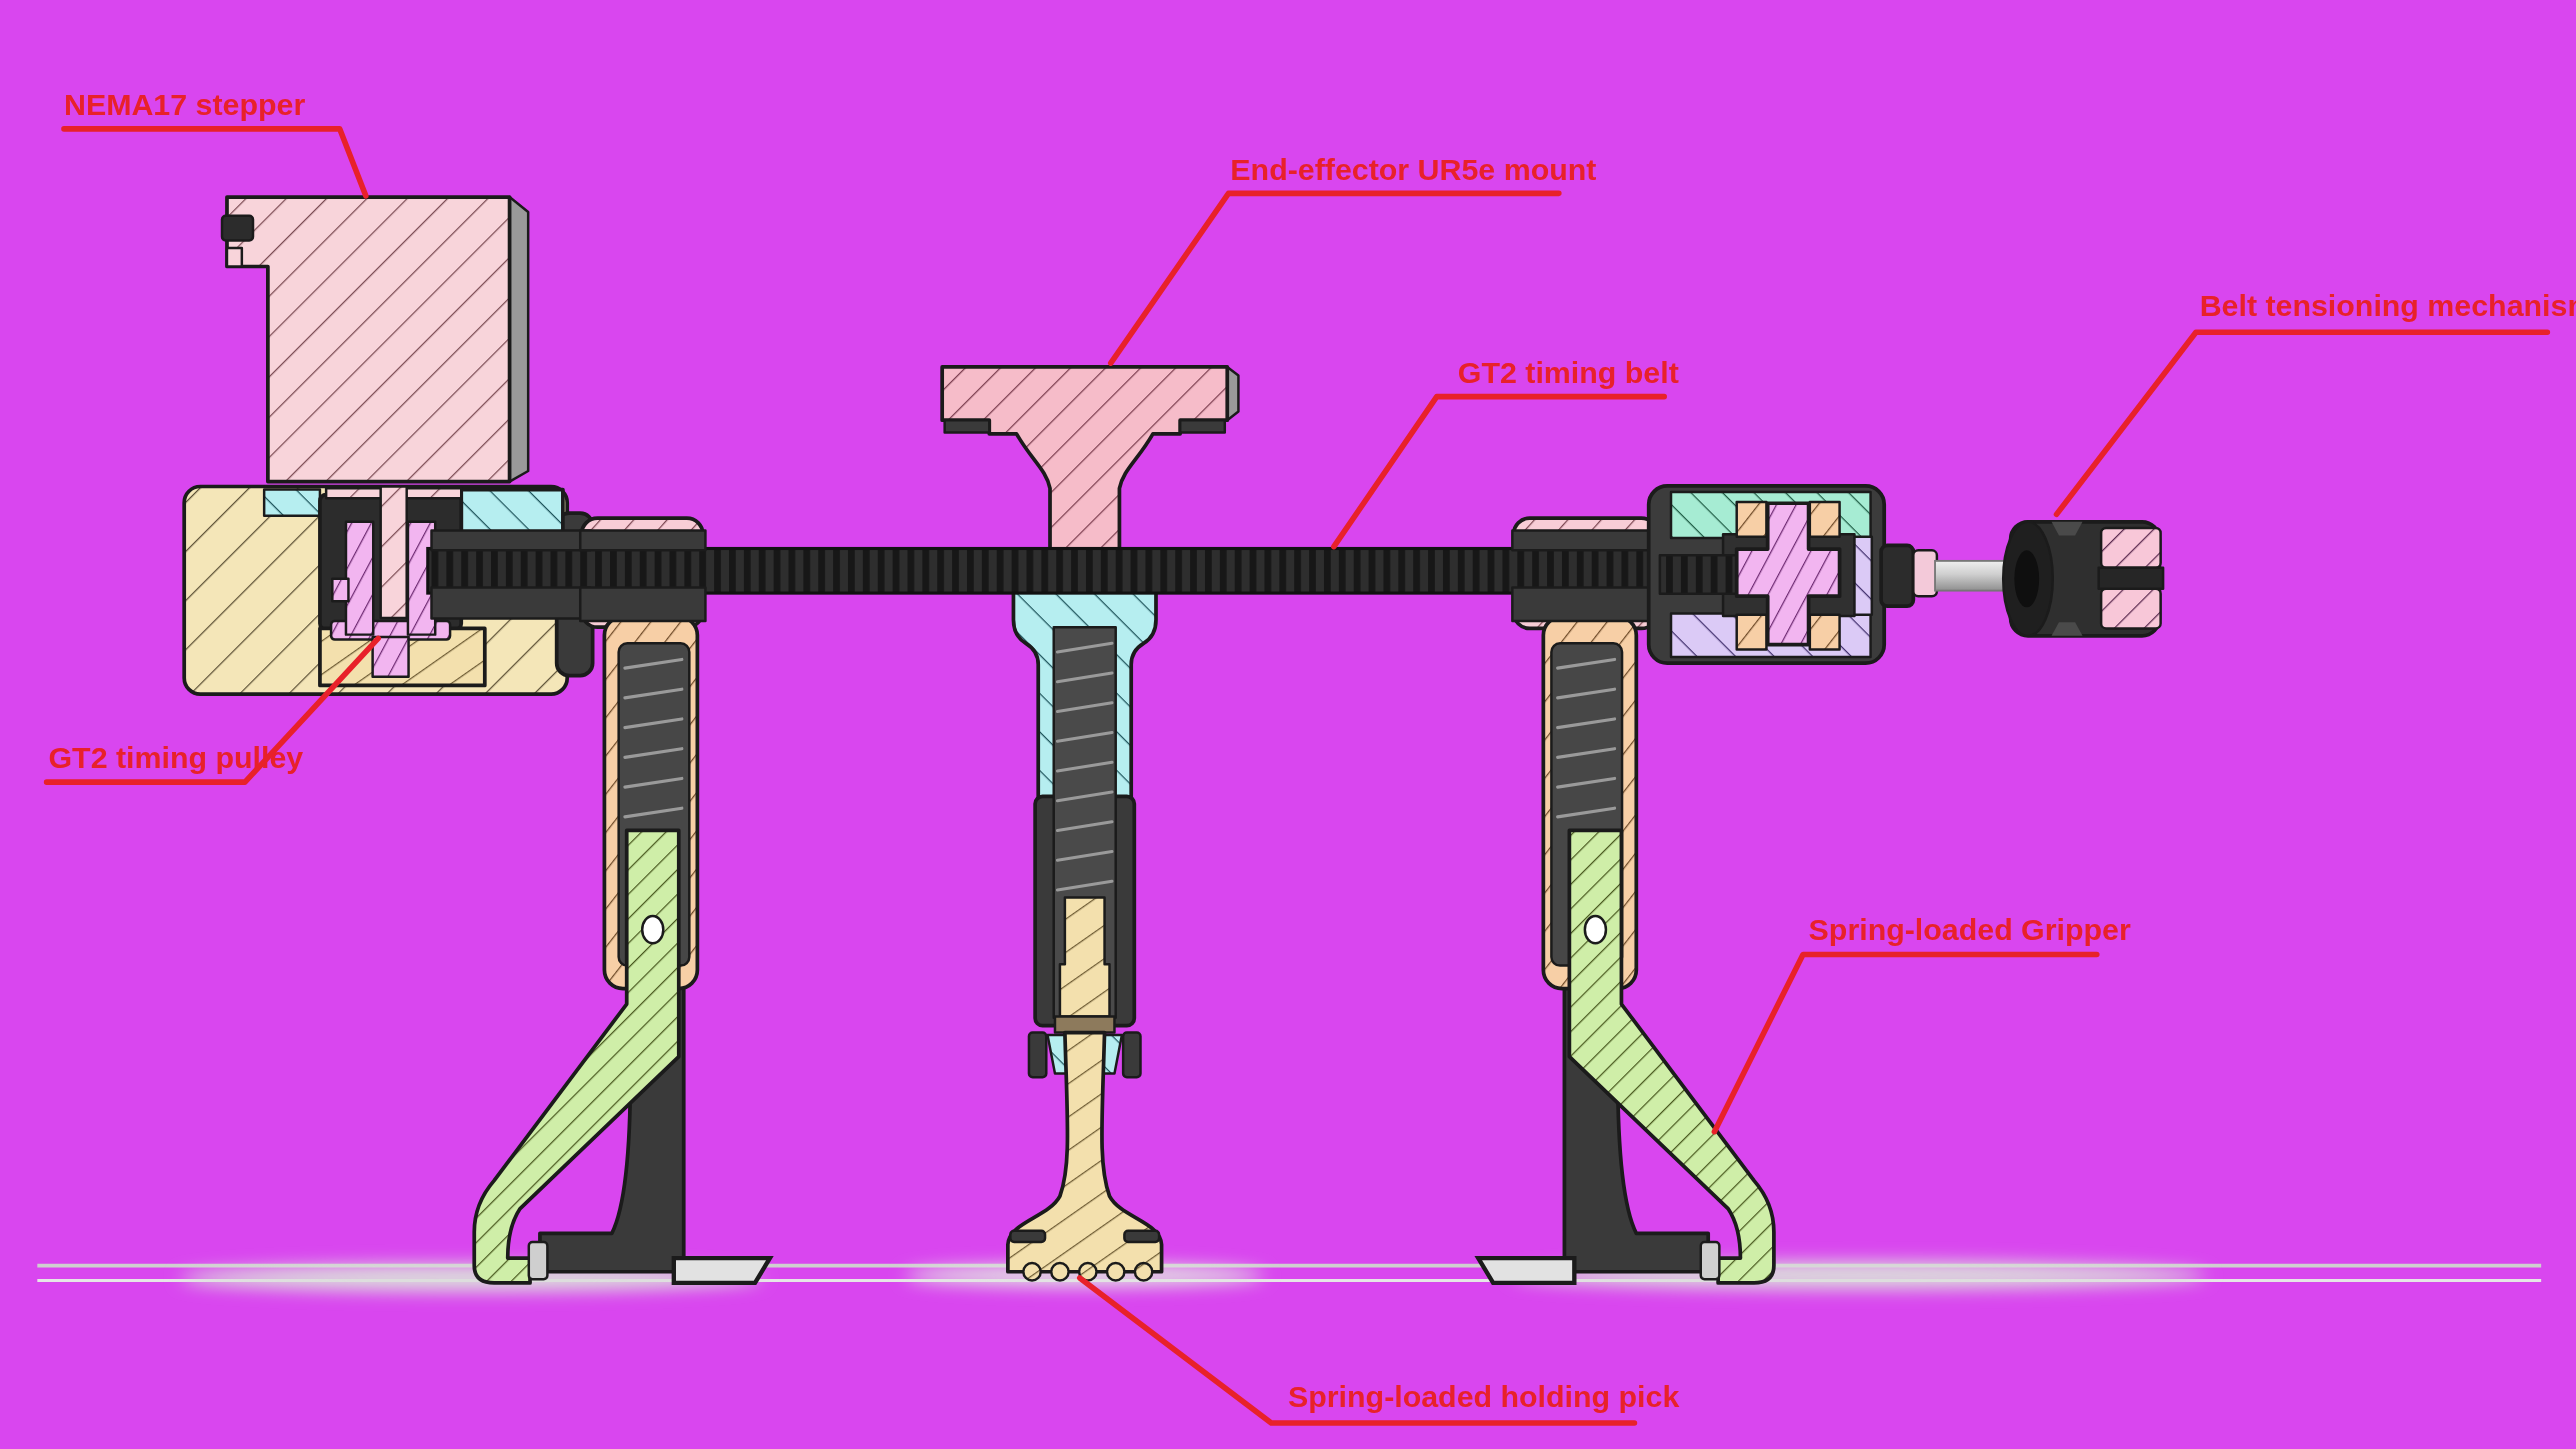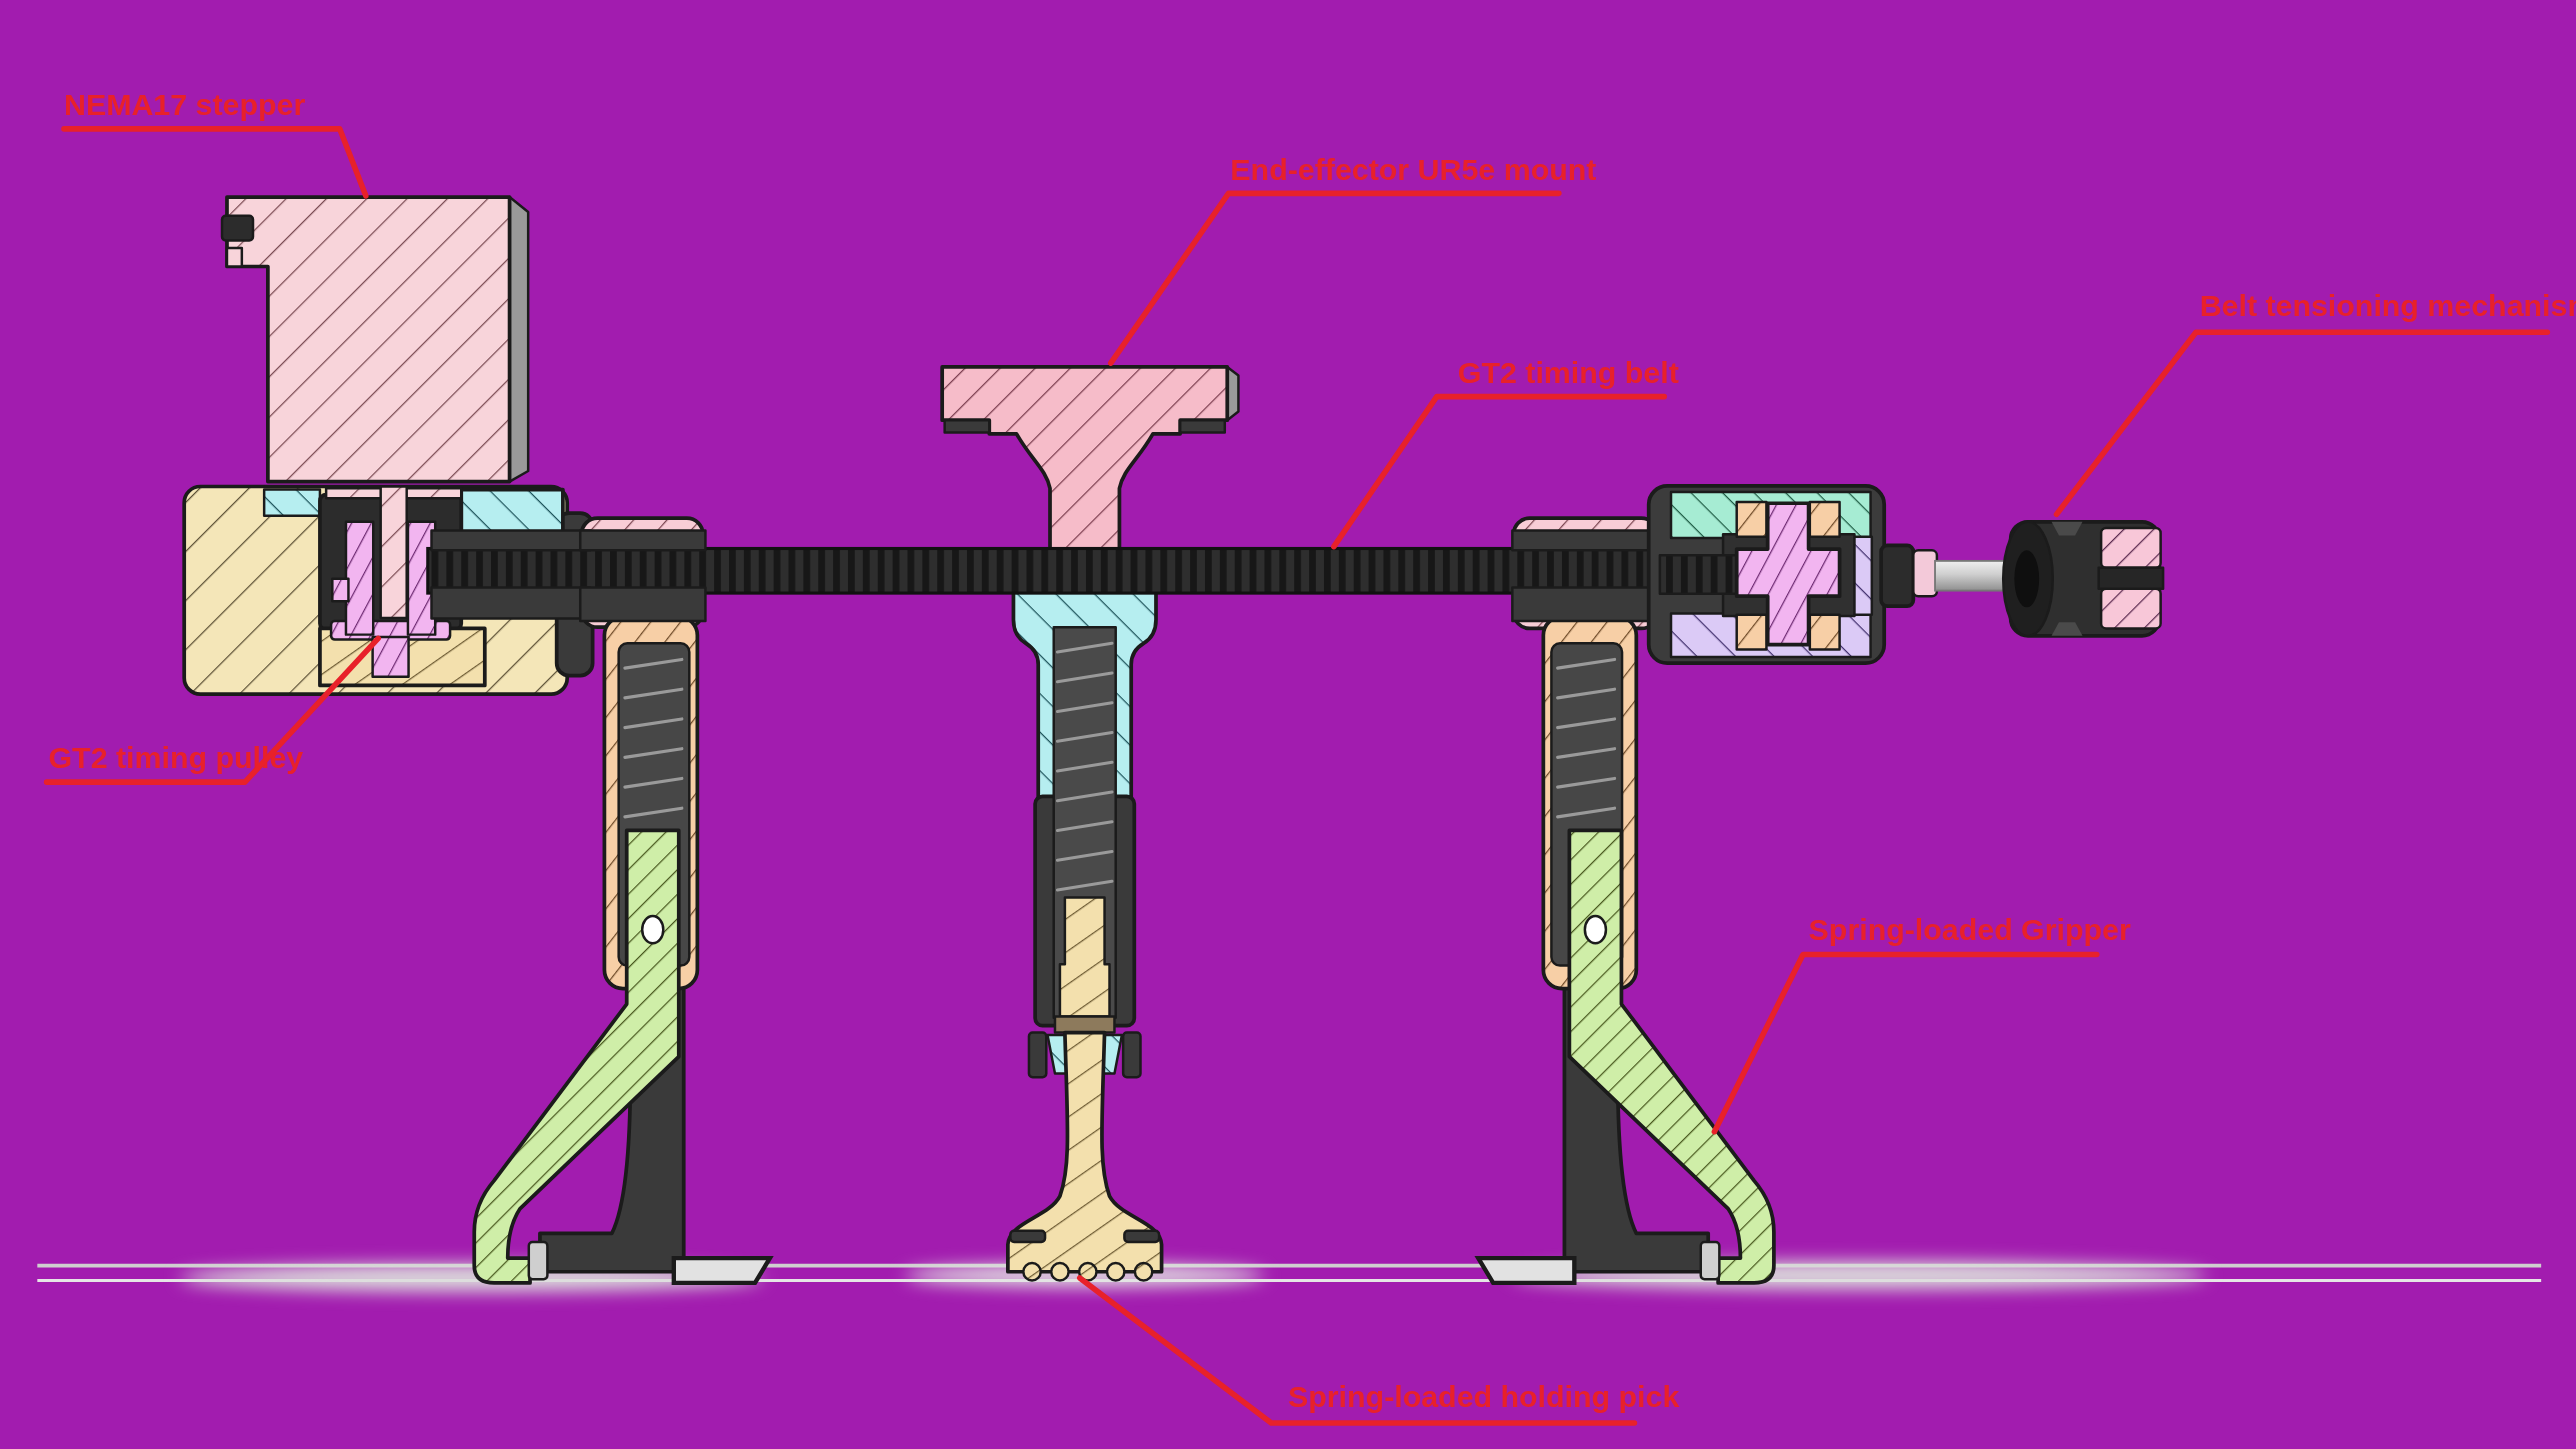--- a/index.html
+++ b/index.html
@@ -1,16 +1,16 @@
 <!DOCTYPE html>
 <html style="--label-red: #e8212a;font-size:10px"><head>
 <meta charset="utf-8">
 <style>
   html,body{margin:0;padding:0;background:#ffffff;}
-  .stage{position:relative;width:2576px;height:1449px;background:#a21caf;overflow:hidden;
+  .stage{position:relative;width:2576px;height:1449px;background:#d946ef;overflow:hidden;
          font-family:"Liberation Sans", sans-serif;}
   svg{position:absolute;inset:0;}
   .lbl{font-family:"Liberation Sans", sans-serif;font-size:49px;font-weight:600;
        fill:var(--label-red,#e8212a);letter-spacing:0px;}
   .leader{stroke:var(--label-red,#e8212a);stroke-width:9;fill:none;stroke-linejoin:round;stroke-linecap:round;}
   .part{stroke:#1b1b1b;stroke-width:6;stroke-linejoin:round;}
   .thin{stroke:#1b1b1b;stroke-width:4;stroke-linejoin:round;}
   .dark{fill:#3a3a3a;}
   .darker{fill:#2c2c2c;}
   .coil{stroke:#9a9a9a;stroke-width:5;stroke-linecap:round;}

